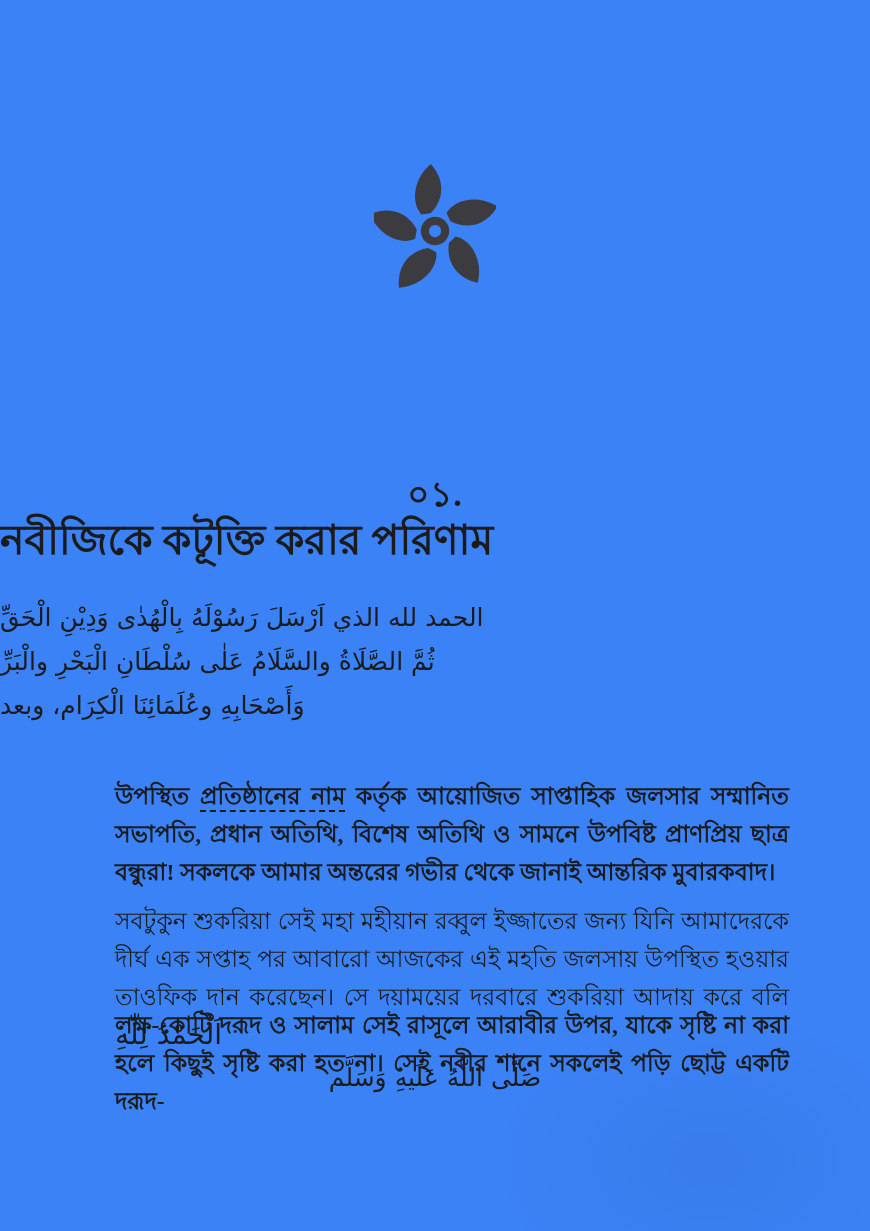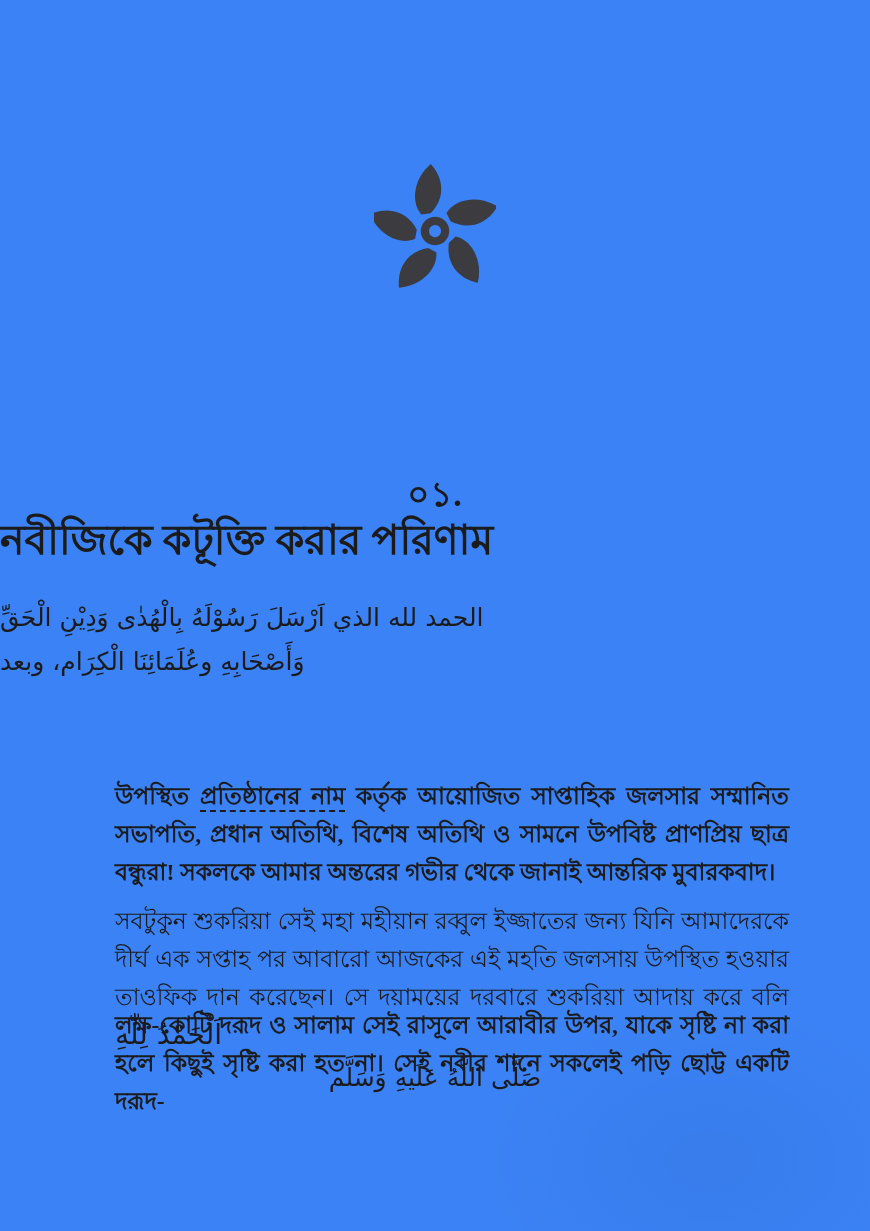--- a/index.html
+++ b/index.html
@@ -123,20 +123,21 @@
       </g>
     </svg>
   </div>
 
   <div class="chapter-number">০১.</div>
 
   <h1 class="title">নবীজিকে কটূক্তি করার পরিণাম</h1>
 
   <div class="arabic-block">
     <div class="arabic-line arabic" dir="rtl">الحمد لله الذي اَرْسَلَ رَسُوْلَهُ بِالْهُدٰى وَدِيْنِ الْحَقِّ</div>
+    <div class="arabic-line arabic" dir="rtl">ثُمَّ الصَّلَاةُ والسَّلَامُ عَلٰى سُلْطَانِ الْبَحْرِ والْبَرِّ</div>
     <div class="arabic-line arabic" dir="rtl">وَأَصْحَابِهِ وعُلَمَائِنَا الْكِرَام، وبعد</div>
   </div>
 
   <p class="para para-bold para-greeting"><span>উপস্থিত </span><span class="dashed-underline">প্রতিষ্ঠানের নাম</span><span> কর্তৃক আয়োজিত সাপ্তাহিক জলসার সম্মানিত সভাপতি, প্রধান অতিথি, বিশেষ  অতিথি ও সামনে উপবিষ্ট প্রাণপ্রিয় ছাত্র বন্ধুরা!  সকলকে আমার অন্তরের গভীর থেকে জানাই আন্তরিক মুবারকবাদ।</span></p>
 
   <p class="para para-shukriya"><span>সবটুকুন শুকরিয়া সেই মহা মহীয়ান রব্বুল ইজ্জাতের জন্য যিনি আমাদেরকে দীর্ঘ এক সপ্তাহ পর আবারো আজকের এই মহতি জলসায় উপস্থিত হওয়ার তাওফিক দান করেছেন। সে দয়াময়ের দরবারে শুকরিয়া আদায় করে বলি </span><span class="arabic-inline" dir="rtl">اَلْحَمْدُ لِلّٰهِ</span></p>
 
   <p class="para para-bold para-durood">লক্ষ-কোটি দরূদ ও সালাম সেই রাসূলে আরাবীর উপর, যাকে সৃষ্টি না করা হলে কিছুই সৃষ্টি করা হত না। সেই নবীর শানে সকলেই পড়ি ছোট্ট একটি দরূদ-</p>
 
   <div class="salawat arabic" dir="rtl">صَلَّى اللَّهُ عَلَيهِ وَسَلَّم</div>

